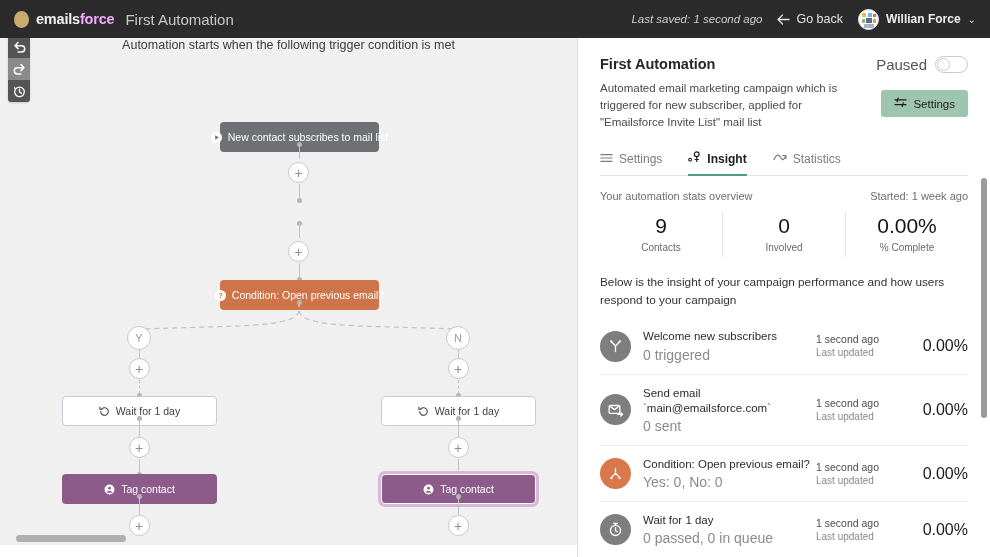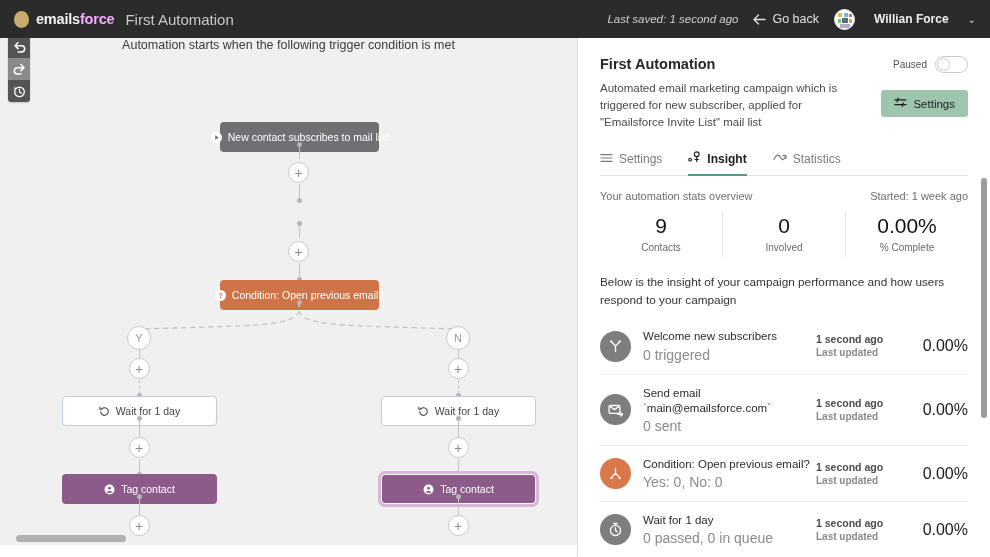--- a/index.html
+++ b/index.html
@@ -32,21 +32,21 @@
     margin-left: auto; display: flex; align-items: center; gap: 15px;
   }
   .last-saved {
     color: #cfcfcf; font-size: 11.5px; font-style: italic;
   }
   .goback {
     display: flex; align-items: center; gap: 6px;
     color: #e2e2e2; font-size: 12.5px; cursor: pointer;
   }
   .goback svg { display: block; }
-  .userbox { display: flex; align-items: center; gap: 19px; cursor: pointer; }
+  .userbox { display: flex; align-items: center; gap: 7px; cursor: pointer; }
   .avatar {
     width: 21px; height: 21px; border-radius: 50%;
     background: #ffffff; position: relative; overflow: hidden;
     border: 1.5px solid #e8e8e8;
   }
   .avatar i {
     position: absolute; display: block;
   }
   .username { color: #efefef; font-size: 12px; font-weight: bold; }
   .caret { color: #d8d8d8; font-size: 10px; }
@@ -123,21 +123,21 @@
   .panel {
     position: absolute; top: 38px; left: 577px; width: 413px; height: 519px;
     background: #ffffff; border-left: 1px solid #dcdcdc; overflow: hidden;
   }
   .panel-inner { padding: 18px 22px 0 22px; }
   .p-title-row { display: flex; align-items: flex-start; }
   .p-title { font-size: 14.5px; font-weight: bold; color: #272727; }
   .pause-row {
     margin-left: auto; display: flex; align-items: center; gap: 8px;
   }
-  .pause-lbl { font-size: 10px; color: #545454; }
+  .pause-lbl { font-size: 15px; color: #545454; }
   .toggle {
     width: 33px; height: 17px; border-radius: 10px;
     border: 1px solid #c9c9c9; background: #fff; position: relative;
     cursor: pointer; flex: none;
   }
   .toggle .knob {
     position: absolute; top: 1px; left: 1px; width: 13px; height: 13px;
     border-radius: 50%; background: #fff; border: 1px solid #cacaca;
   }
   .p-body { display: flex; align-items: flex-start; margin-top: 7px; }
@@ -183,21 +183,21 @@
   }
   .irow:first-child { border-top: none; }
   .ibadge {
     width: 31px; height: 31px; border-radius: 50%; flex: none;
     display: flex; align-items: center; justify-content: center;
     margin-right: 12px;
   }
   .itext { width: 173px; }
   .ititle { font-size: 11.5px; color: #2c2c2c; line-height: 1.32; }
   .isub { font-size: 14px; color: #8b8b8b; margin-top: 2px; }
-  .itime { width: 86px; font-size: 10.5px; color: #4b4b4b; line-height: 1.35; font-weight: bold; }
+  .itime { width: 86px; font-size: 10.5px; color: #4b4b4b; line-height: 1.35; }
   .itime .small { color: #8b8b8b; font-size: 10px; }
   .ipct { margin-left: auto; font-size: 16px; color: #1a1a1a; }
   .vscroll {
     position: absolute; right: 3px; top: 140px; width: 6px; height: 240px;
     background: #9b9b9b; border-radius: 4px; cursor: pointer;
   }
 </style>
 </head>
 <body>
 

